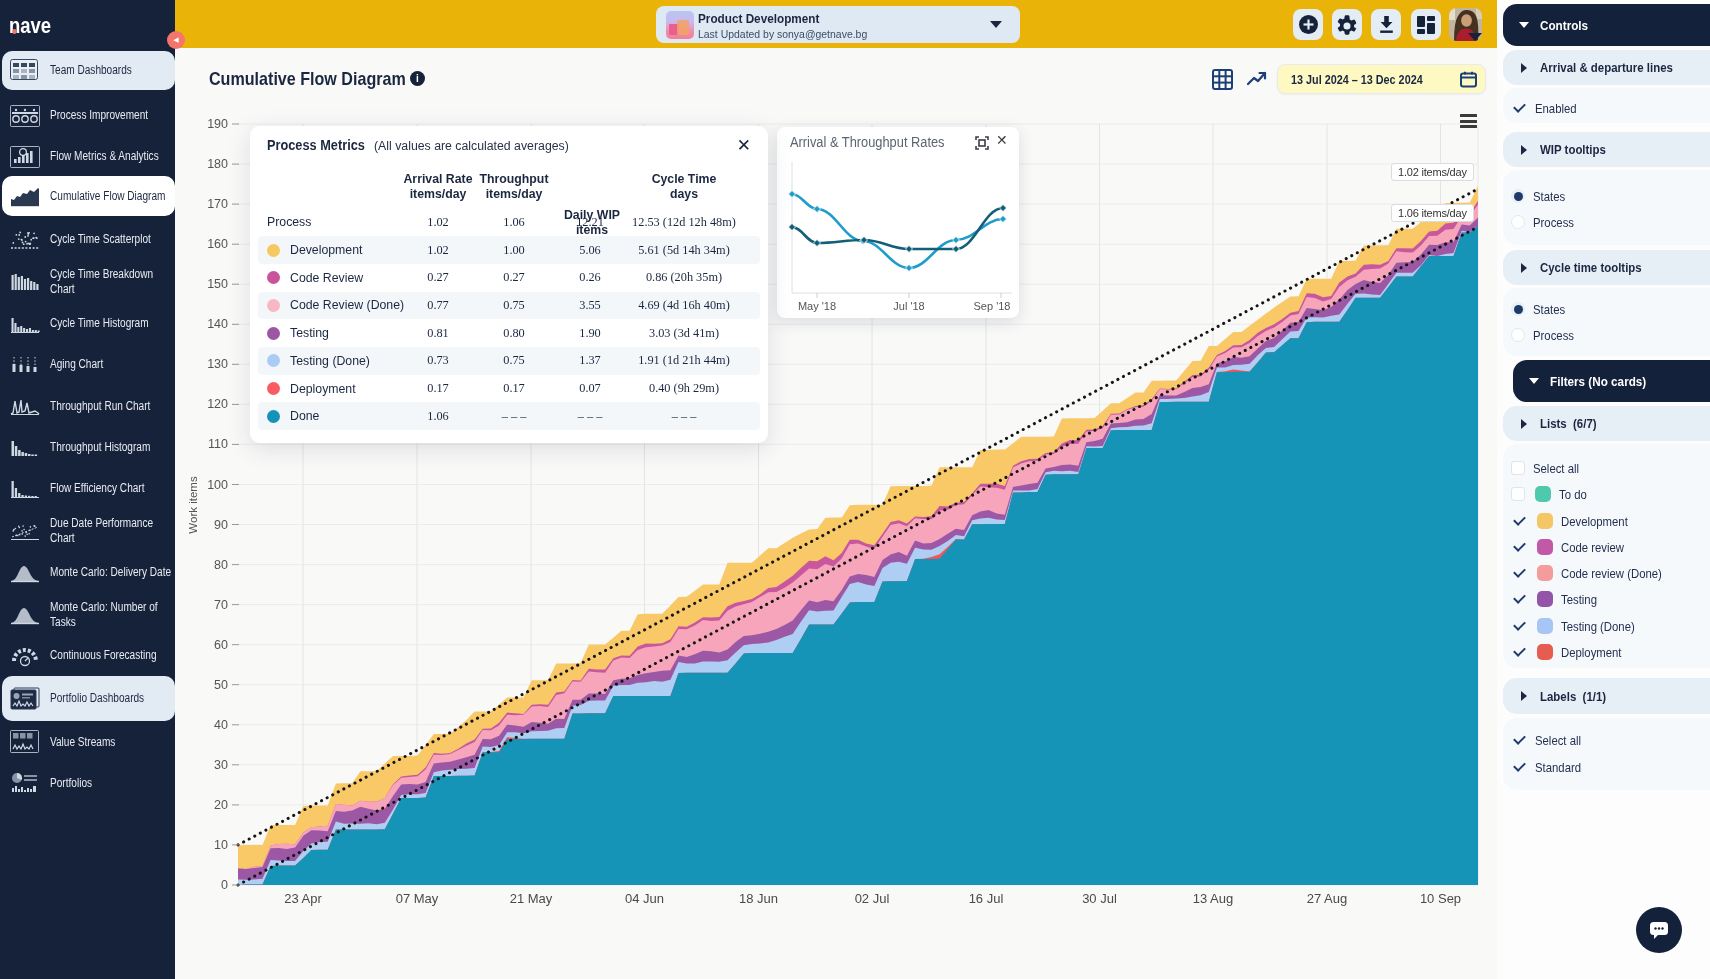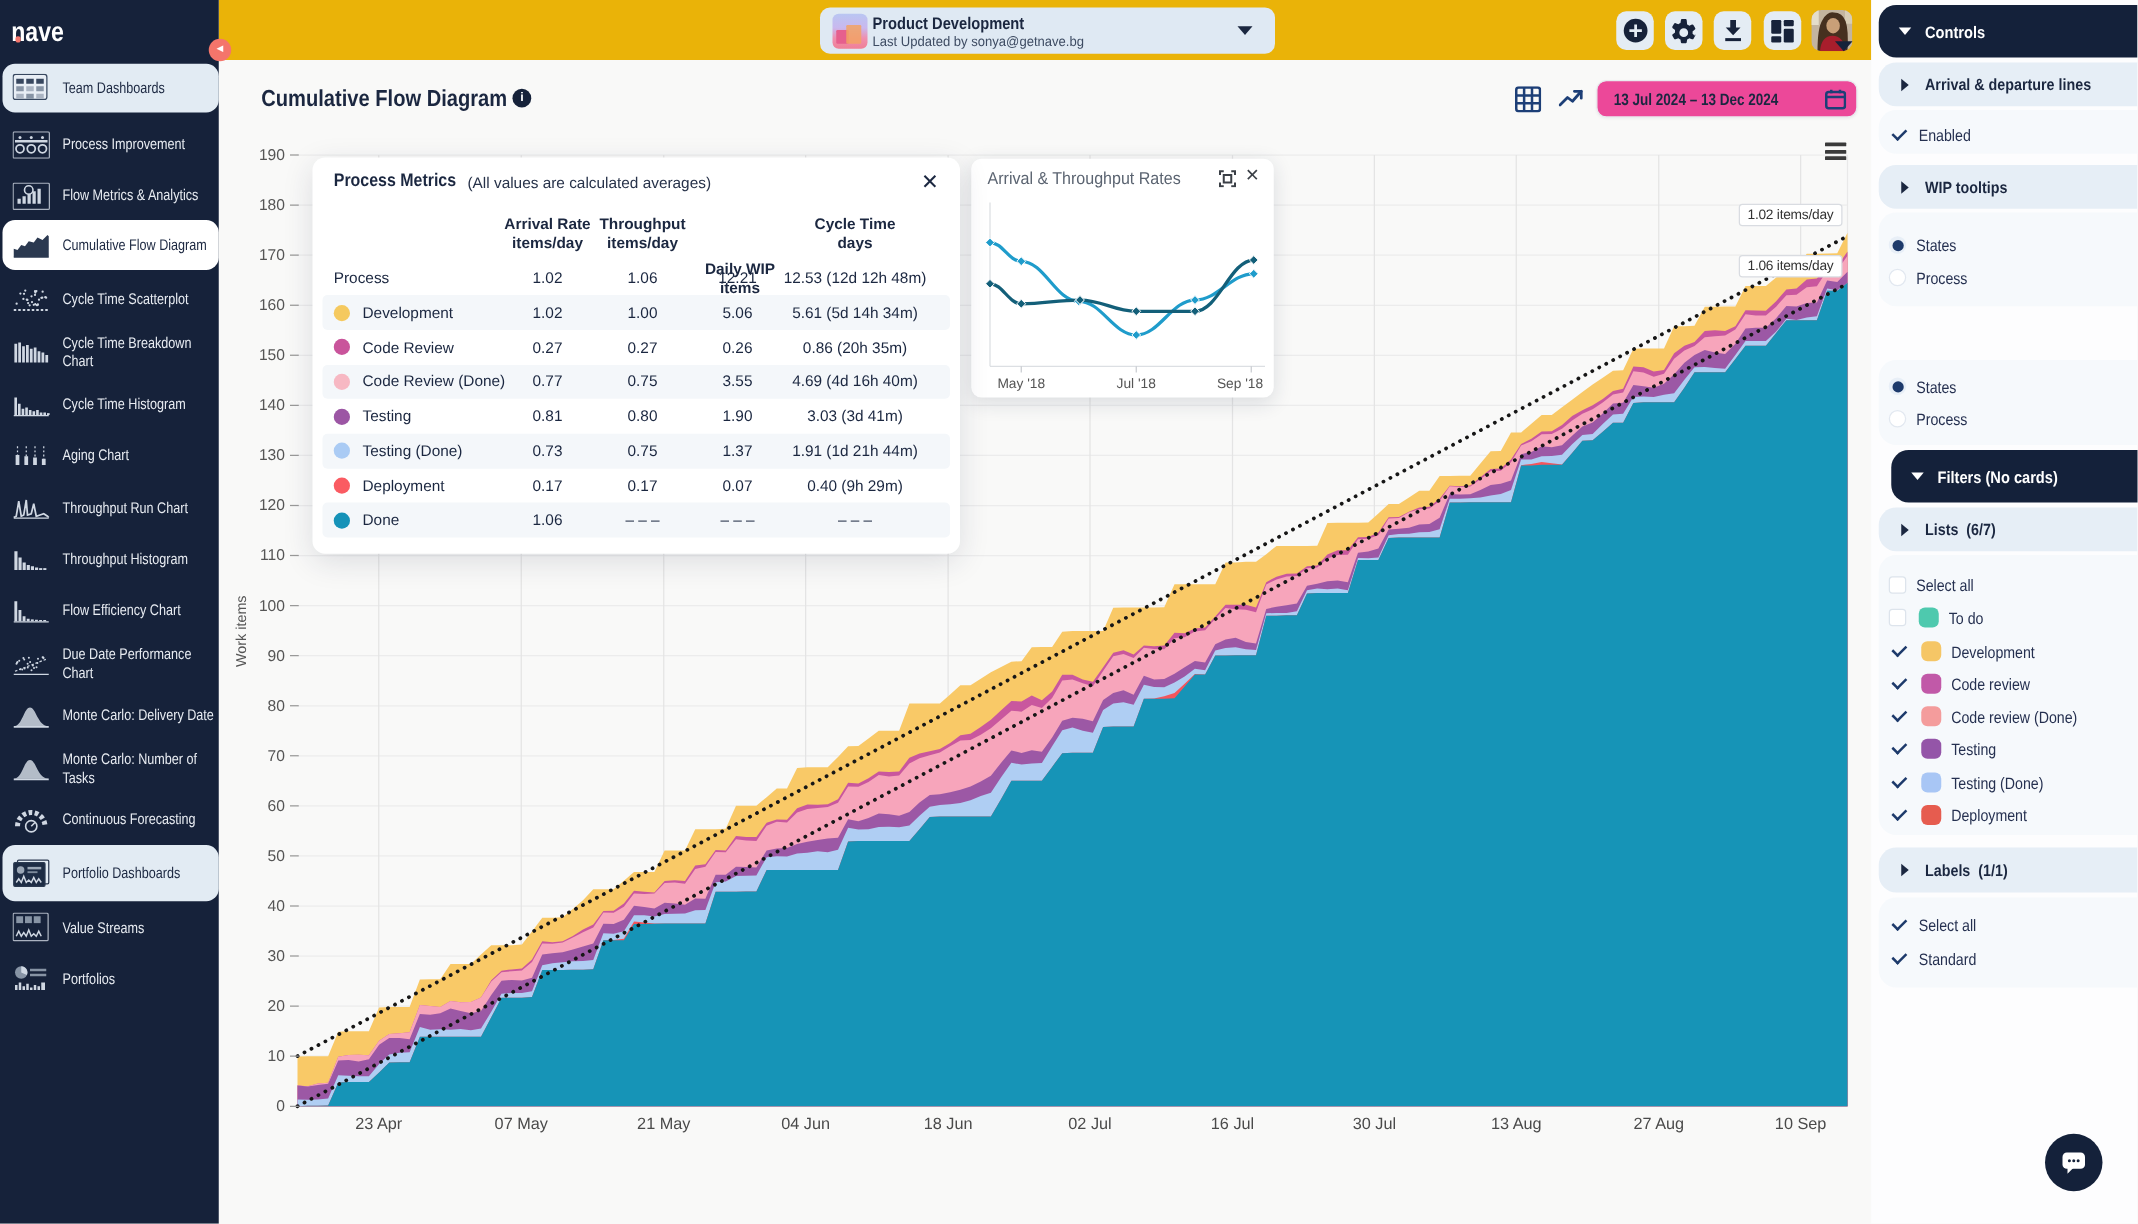--- a/index.html
+++ b/index.html
@@ -22,36 +22,36 @@
 .pdthumb:after{content:"";position:absolute;left:11px;top:9px;width:12px;height:15px;background:#f2a264;opacity:.85;border-radius:1px;}
 .pdtitle{position:absolute;left:42px;top:5px;font-size:13.5px;font-weight:700;color:#1b2740;transform:scaleX(.87);transform-origin:0 50%;}
 .pdsub{position:absolute;left:42px;top:22px;font-size:11px;color:#3e4c63;transform:scaleX(.95);transform-origin:0 50%;white-space:nowrap;}
 .pdcaret{position:absolute;right:18px;top:15px;width:0;height:0;border-left:6px solid transparent;border-right:6px solid transparent;border-top:7px solid #1b2740;}
 .topbtn{position:absolute;top:9px;width:30px;height:31px;background:#e4ecf4;border-radius:8px;display:flex;align-items:center;justify-content:center;}
 .avatar{position:absolute;left:1274px;top:8px;width:33px;height:33px;border-radius:8px;overflow:hidden;}
 .avcaret{position:absolute;left:1468px;top:33px;width:0;height:0;border-left:7px solid transparent;border-right:7px solid transparent;border-top:8px solid #16223A;z-index:5;}
 
 .h1title{position:absolute;left:209px;top:68px;font-size:18.5px;font-weight:700;color:#1b2740;transform:scaleX(.87);transform-origin:0 50%;white-space:nowrap;}
 .infoi{position:absolute;left:410px;top:71px;width:15px;height:15px;border-radius:50%;background:#16223A;color:#fff;font-size:10px;font-weight:700;text-align:center;line-height:15px;}
-.datebox{position:absolute;left:1277px;top:64px;width:209px;height:30px;background:#ec4899;border:1px solid #e8eaee;border-radius:8px;box-shadow:0 1px 2px rgba(20,30,60,.05);}
+.datebox{position:absolute;left:1277px;top:64px;width:209px;height:30px;background:#fef9c3;border:1px solid #e8eaee;border-radius:8px;box-shadow:0 1px 2px rgba(20,30,60,.05);}
 .datetext{position:absolute;left:13px;top:7px;font-size:13.2px;font-weight:700;color:#1b2740;transform:scaleX(.82);transform-origin:0 50%;white-space:nowrap;}
 
 .tag{position:absolute;background:#fff;border:1px solid #d9dce1;border-radius:3px;font-size:11px;color:#333;padding:2px 6px;z-index:6;letter-spacing:-.2px;}
 .burger{position:absolute;left:1460px;top:114px;width:17px;z-index:6;}
 .burger div{height:3px;background:#3a3a3a;margin-bottom:2.6px;border-radius:0.5px;}
 
 .pmcard{position:absolute;left:250px;top:126px;width:518px;height:317px;background:#fff;border-radius:10px;box-shadow:0 6px 24px rgba(30,40,70,.13);z-index:10;}
 .pmtitle{position:absolute;left:17px;top:11px;font-size:14.5px;font-weight:700;color:#1b2740;transform:scaleX(.88);transform-origin:0 50%;white-space:nowrap;}
 .pmsub{position:absolute;left:124px;top:12.5px;font-size:12.3px;color:#273249;}
 .pmx{position:absolute;right:17px;top:9px;font-size:17px;color:#1b2740;font-weight:400;}
 .pmrow{position:absolute;left:8px;width:502px;height:27.7px;display:flex;align-items:center;font-size:12.3px;color:#1b2740;}
 .pmstripe{background:#f4f7fa;border-radius:4px;}
 .pmdot{width:13px;height:13px;border-radius:50%;margin-left:9px;margin-right:10px;flex:none;}
 .pmlabel{white-space:nowrap;}
-.pmval{position:absolute;text-align:center;width:80px;font-size:12.3px;}
+.pmval{position:absolute;text-align:center;width:80px;font-size:12.3px;font-family:Liberation Serif, serif;}
 .pmhead{position:absolute;text-align:center;font-size:12.3px;font-weight:700;color:#1b2740;line-height:1.22;}
 
 .atcard{position:absolute;left:777px;top:127px;width:242px;height:191px;background:#fff;border-radius:8px;box-shadow:0 4px 16px rgba(30,40,70,.14);z-index:9;}
 .attitle{position:absolute;left:13px;top:8px;font-size:13.8px;color:#5b6471;transform:scaleX(.93);transform-origin:0 50%;white-space:nowrap;}
 
 .rpanel{position:absolute;left:1497px;top:0;width:213px;height:979px;background:#fdfdfe;z-index:20;}
 .rdark{position:absolute;left:6px;width:207px;background:#14213A;border-radius:14px 0 0 14px;color:#fff;display:flex;align-items:center;}
 .rlight{position:absolute;left:6px;width:207px;background:#e6eef6;border-radius:14px 0 0 14px;display:flex;align-items:center;}
 .rwhite{position:absolute;left:6px;width:207px;background:#f6f9fc;border-radius:14px 0 0 14px;}
 .rdark .t{font-size:13.3px;font-weight:700;margin-left:37px;transform:scaleX(.88);transform-origin:0 50%;white-space:nowrap;}
@@ -328,20 +328,24 @@
     </div>
     <div class="rwhite" style="top:170px;height:75px;"></div>
     <div class="rrow" style="top:186px;">
       <span class="radiosel"></span>
       <span class="rlabel">States</span>
     </div>
     <div class="rrow" style="top:212px;">
       <span class="radio"></span>
       <span class="rlabel">Process</span>
     </div>
+    <div class="rlight" style="top:250px;height:35px;">
+      <span class="caretr"></span>
+      <span class="t">Cycle time tooltips</span>
+    </div>
     <div class="rwhite" style="top:288px;height:68px;"></div>
     <div class="rrow" style="top:299px;">
       <span class="radiosel"></span>
       <span class="rlabel">States</span>
     </div>
     <div class="rrow" style="top:325px;">
       <span class="radio"></span>
       <span class="rlabel">Process</span>
     </div>
     <div class="rdark" style="top:360px;height:42px;margin-left:10px;">

